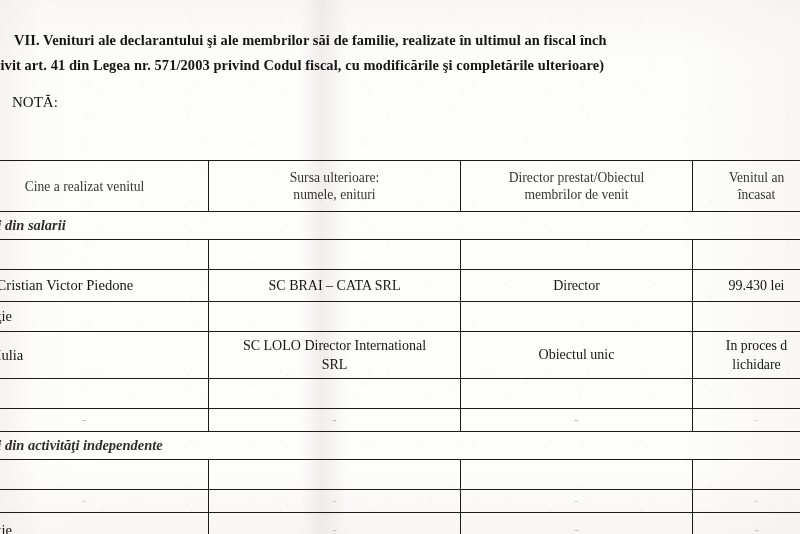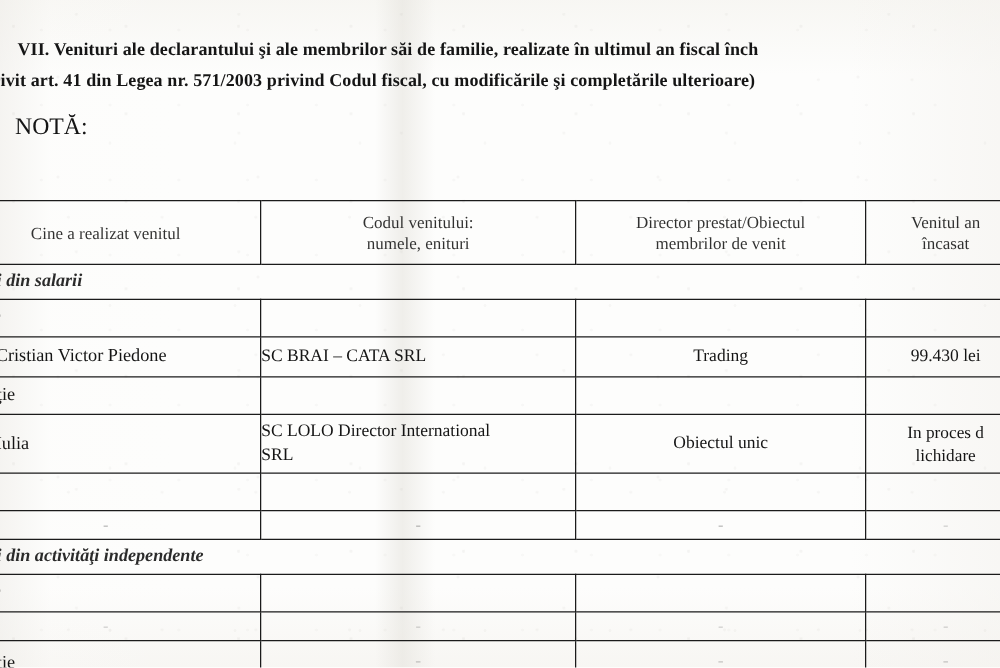--- a/index.html
+++ b/index.html
@@ -71,21 +71,21 @@
     white-space: nowrap;
   }
   .heading .line2 {
     margin-left: -20px;
   }
 
   .nota {
     position: absolute;
     left: 12px;
     top: 90px;
-    font-size: 19px;
+    font-size: 15px;
     line-height: 24px;
   }
   .nota .n1 { font-weight: normal; }
   .nota .n2 { }
 
   
   .tbl-wrap {
     position: absolute;
     left: -40px;
     top: 160px;
@@ -136,21 +136,21 @@
     font-size: 14.6px;
   }
   .lbl.name {
     padding-left: 6px;
   }
   .r-h28 td { height: 29px; }
   .r-h30 td { height: 31px; }
   .r-h46 td { height: 46px; }
 
   .ctr  { text-align: center; }
-  .src  { text-align: left; padding: 0 4px; line-height: 19px; }
+  .src  { text-align: center; padding: 0 4px; line-height: 19px; }
   .val  { text-align: center; padding-left: 4px; white-space: nowrap; }
   .val2 { text-align: center; line-height: 19px; font-size: 13.8px; }
 
   .dashrow td {
     height: 22px;
     text-align: center;
     color: #333;
     font-size: 13px;
   }
   .faint {
@@ -189,21 +189,21 @@
           <col class="c2">
           <col class="c3">
           <col class="c4">
       </colgroup>
       <thead>
         <tr>
           <th>
             <span class="hdr">Cine a realizat venitul</span>
           </th>
           <th>
-            <span class="hdr">Codul venitului:</span>
+            <span class="hdr">Sursa ulterioare:</span>
             <span class="hdr">numele, enituri</span>
           </th>
           <th>
             <span class="hdr">Director prestat/Obiectul</span>
             <span class="hdr">membrilor de venit</span>
           </th>
           <th>
             <span class="hdr">Venitul an</span>
             <span class="hdr">încasat</span>
           </th>
@@ -218,21 +218,21 @@
         <tr class="r-h28">
           <td class="lbl">Titular</td>
           <td></td>
           <td></td>
           <td></td>
         </tr>
 
         <tr class="r-h30">
           <td class="lbl name">escu Cristian Victor Piedone</td>
           <td class="src">SC BRAI – CATA SRL</td>
-          <td class="ctr">Trading</td>
+          <td class="ctr">Director</td>
           <td class="val">99.430 lei</td>
         </tr>
 
         <tr class="r-h28">
           <td class="lbl">Soţ/soţie</td>
           <td></td>
           <td></td>
           <td></td>
         </tr>
 

